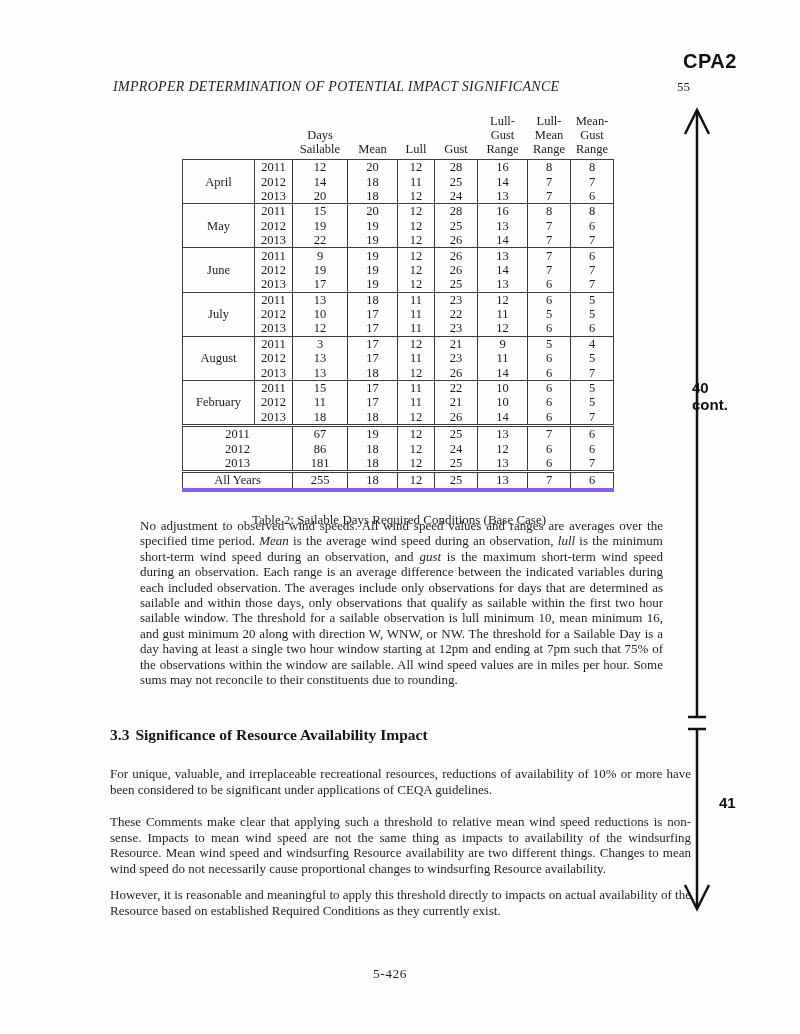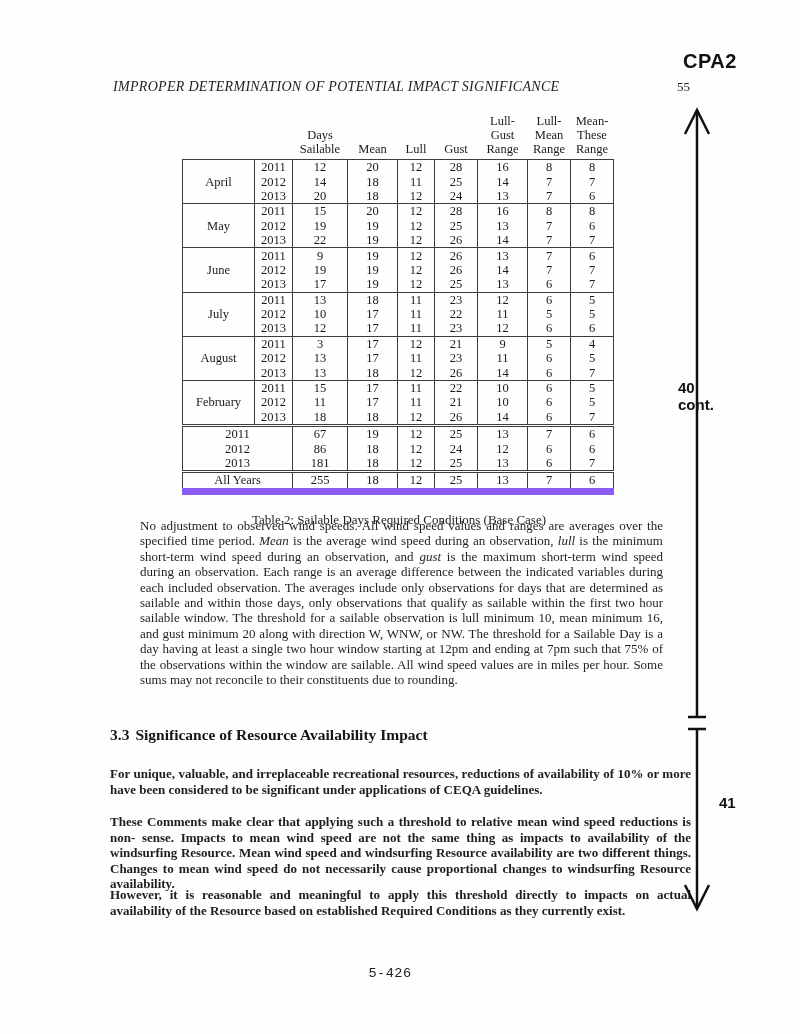--- a/index.html
+++ b/index.html
@@ -40,21 +40,21 @@
   }
   table.sailable th {
     border: none; font-weight: normal; text-align: center;
     vertical-align: bottom; white-space: pre-line; padding: 0 2px 3px 2px; margin-top: 12px;
   }
   table.sailable td { padding: 0 2px; height: 14.4px; text-align: center; }
   tbody td { border-left: 1px solid #3c3c3c; }
   tbody td:last-child { border-right: 1px solid #3c3c3c; }
   tbody.month-group { border-top: 1px solid #3c3c3c; }
   tbody.summary { border-top: 3px double #3c3c3c; }
-  tbody.all-years { border-top: 3px double #3c3c3c; border-bottom: 7px solid #8b5cf6; }
+  tbody.all-years { border-top: 3px double #3c3c3c; border-bottom: 4px solid #8b5cf6; }
   td.month-cell { text-align: left; padding-left: 6px; vertical-align: middle; }
 
   .table-caption {
     position: absolute; top: 512px; left: 182px; width: 434px;
     text-align: center; font-size: 13px;
   }
 
   .table-note {
     position: absolute; top: 518px; left: 140px; width: 523px;
     font-size: 13px; line-height: 15.4px; text-align: justify;
@@ -62,41 +62,41 @@
   .table-note i { font-style: italic; }
 
   .section-heading {
     position: absolute; top: 726px; left: 110px;
     font-weight: bold; font-size: 15.5px; color: #151515;
   }
   .section-heading .num { margin-right: 6px; }
 
   .body-par {
     position: absolute; left: 110px; width: 581px;
-    font-size: 13px; line-height: 15.6px; text-align: justify; font-weight: bold;
+    font-size: 13px; line-height: 15.6px; text-align: justify;
   }
   .par-1 { top: 753px; }
   .par-2 { top: 801px; }
   .par-3 { top: 874px; }
 
   
   .margin-svg { position: absolute; top: 94px; left: 668px; }
   .margin-label {
     position: absolute;
     font-family: "Liberation Sans", sans-serif;
     font-weight: bold; font-size: 15px; line-height: 17px;
     color: #111; white-space: pre-line;
   }
-  .label-40 { top: 379px; left: 678px; }
+  .label-40 { top: 379px; left: 692px; }
   .label-41 { top: 794px; left: 719px; text-align: center; }
 
   .page-footer {
     position: absolute; top: 966px; left: 0; width: 780px;
     text-align: center;
-    font-family: Liberation Mono, monospace;
+    font-family: Liberation Serif, serif;
     font-size: 13.5px; letter-spacing: 0.5px; color: #222;
   }
 </style>
 </head>
 <body>
 
 <div class="corner-label">CPA2</div>
 
 <div class="running-header">
   <span class="title">IMPROPER DETERMINATION OF POTENTIAL IMPACT SIGNIFICANCE</span>
@@ -125,21 +125,21 @@
           <th>Mean</th>
           <th>Lull</th>
           <th>Gust</th>
           <th>Lull-
 Gust
 Range</th>
           <th>Lull-
 Mean
 Range</th>
           <th>Mean-
-These
+Gust
 Range</th>
         </tr>
     </thead>
   <tbody class="month-group">
         <tr>
           <td class="month-cell" rowspan="3">April</td>
           <td class="year-cell">2011</td>
           <td class="num-cell">12</td>
           <td class="num-cell">20</td>
           <td class="num-cell">12</td>

